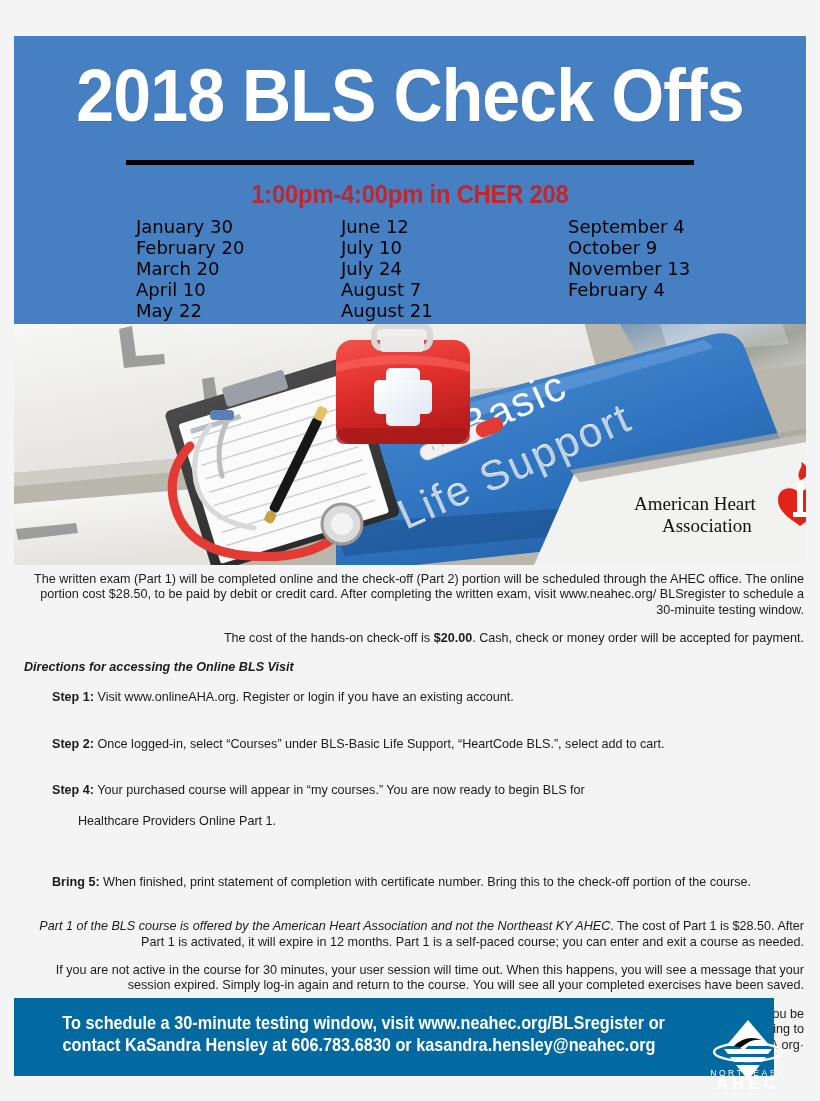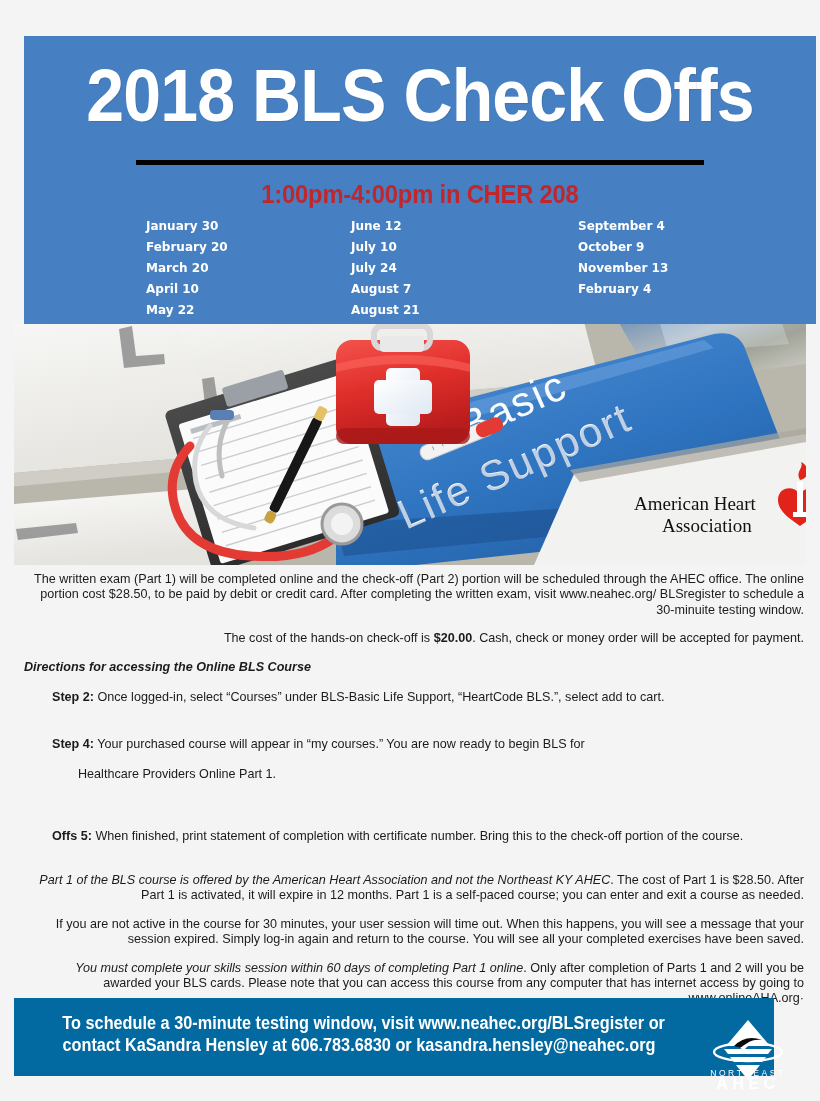--- a/index.html
+++ b/index.html
@@ -15,21 +15,21 @@
     position: relative;
     width: 820px;
     height: 1101px;
     background: #f4f4f4;
     overflow: hidden;
   }
 
   
   .header-band {
     position: absolute;
-    left: 24px;
+    left: 14px;
     top: 36px;
     width: 792px;
     height: 288px;
     background: #4680c2;
     overflow: hidden;
   }
   .flyer-title {
     position: absolute;
     left: 0;
     top: 18px;
@@ -75,24 +75,24 @@
   .dates {
     position: absolute;
     left: 0;
     top: 180px;
     width: 792px;
     height: 108px;
   }
   .date-col {
     position: absolute;
     top: 0;
-    color: #ffffff;
+    color: #000000;
     font-family: "DejaVu Sans", sans-serif;
-    font-weight: bold;
-    font-size: 12px;
+    font-weight: normal;
+    font-size: 18px;
     line-height: 21px;
     white-space: nowrap;
   }
   .date-col-0 { left: 122px; }
   .date-col-1 { left: 327px; }
   .date-col-2 { left: 554px; }
   .date-item { display: block; }
 
   
   .photo {
@@ -342,35 +342,38 @@
 
   <div class="body-copy">
 
     <p class="para">The written exam (Part 1) will be completed online and the check-off (Part 2) portion will be scheduled through the AHEC office. The online portion cost $28.50, to be paid by debit or credit card. After completing the written exam, visit www.neahec.org/ BLSregister to schedule a 30-minuite testing window.</p>
 
     <p class="para">
       <span>The cost of the hands-on check-off is </span><span class="b">$20.00</span><span>. Cash, check or money order will be accepted for payment.</span>
     </p>
 
     <div class="steps">
-      <span class="step-head">Directions for accessing the Online BLS Course</span>
-
+      <span class="step-head">Directions for accessing the Online BLS Visit</span>
+
+      <span class="step-line">
+        <span class="step-label">Step 1:</span><span> Visit www.onlineAHA.org. Register or login if you have an existing account.</span>
+      </span>
 
       <span class="step-line">
         <span class="step-label">Step 2:</span><span> Once logged-in, select “Courses” under BLS-Basic Life Support, “HeartCode BLS.”, select add to cart.</span>
       </span>
 
 
       <span class="step-line">
         <span class="step-label">Step 4:</span><span> Your purchased course will appear in “my courses.” You are now ready to begin BLS for</span>
         <span class="step-indent">Healthcare Providers Online Part 1.</span>
       </span>
 
       <span class="step-line">
-        <span class="step-label">Offs 5:</span><span> When finished, print statement of completion with certificate number. Bring this to the check-off portion of the course.</span>
+        <span class="step-label">Bring 5:</span><span> When finished, print statement of completion with certificate number. Bring this to the check-off portion of the course.</span>
       </span>
     </div>
 
     <p class="para">
       <span class="i">Part 1 of the BLS course is offered by the American Heart Association and not the Northeast KY AHEC</span><span>. The cost of Part 1 is $28.50. After Part 1 is activated, it will expire in 12 months. Part 1 is a self-paced course; you can  enter and exit a course as needed.</span>
     </p>
 
     <p class="para">If you are not active in the course for 30 minutes, your user session will time out. When this happens, you will see a message that your session expired. Simply log-in again and return to the course. You will see all your completed exercises have been saved.</p>
 
     <p class="para tight">

